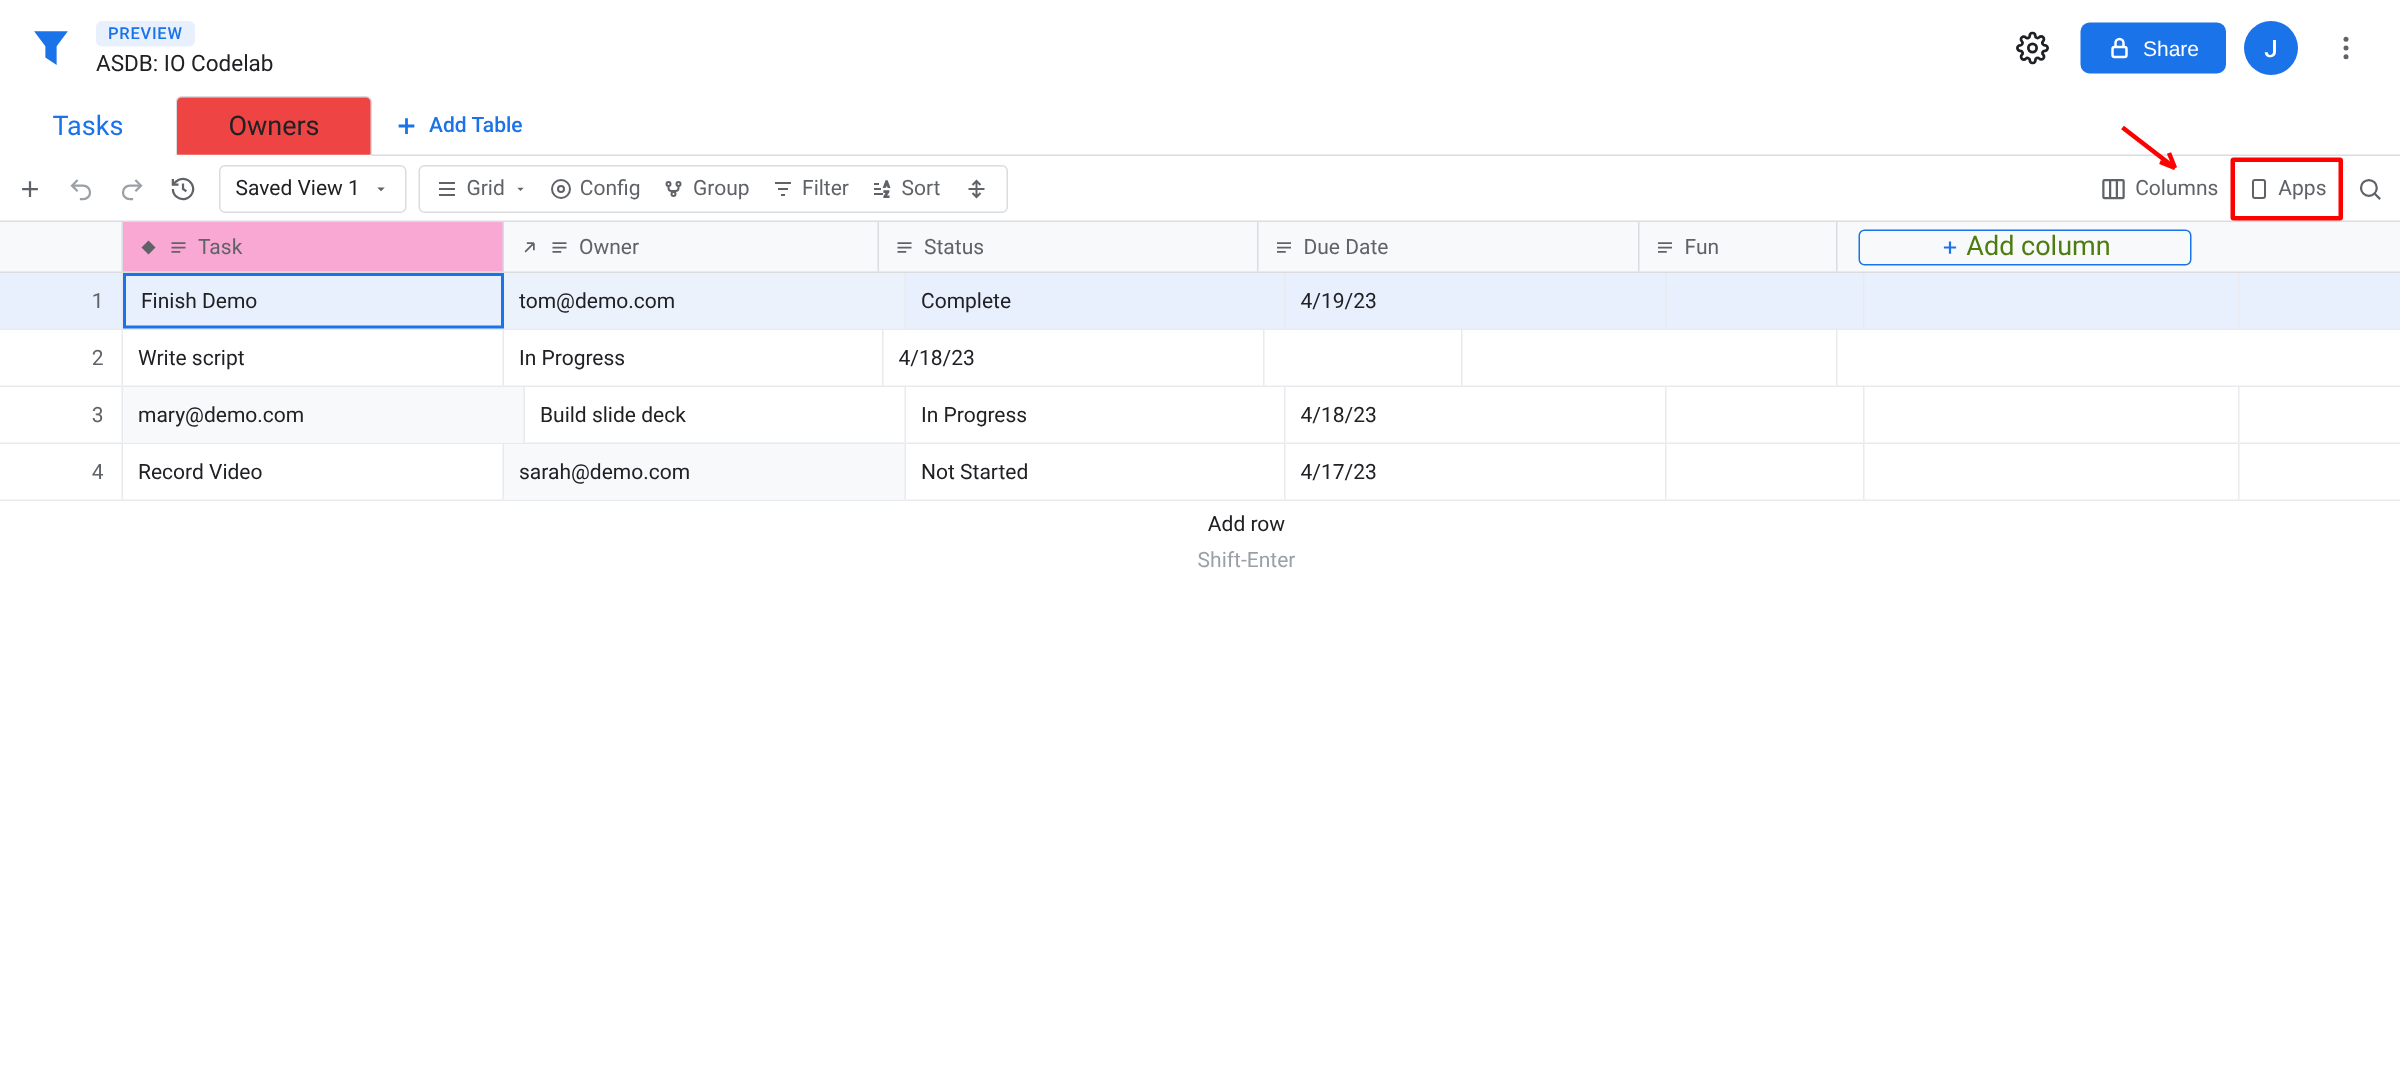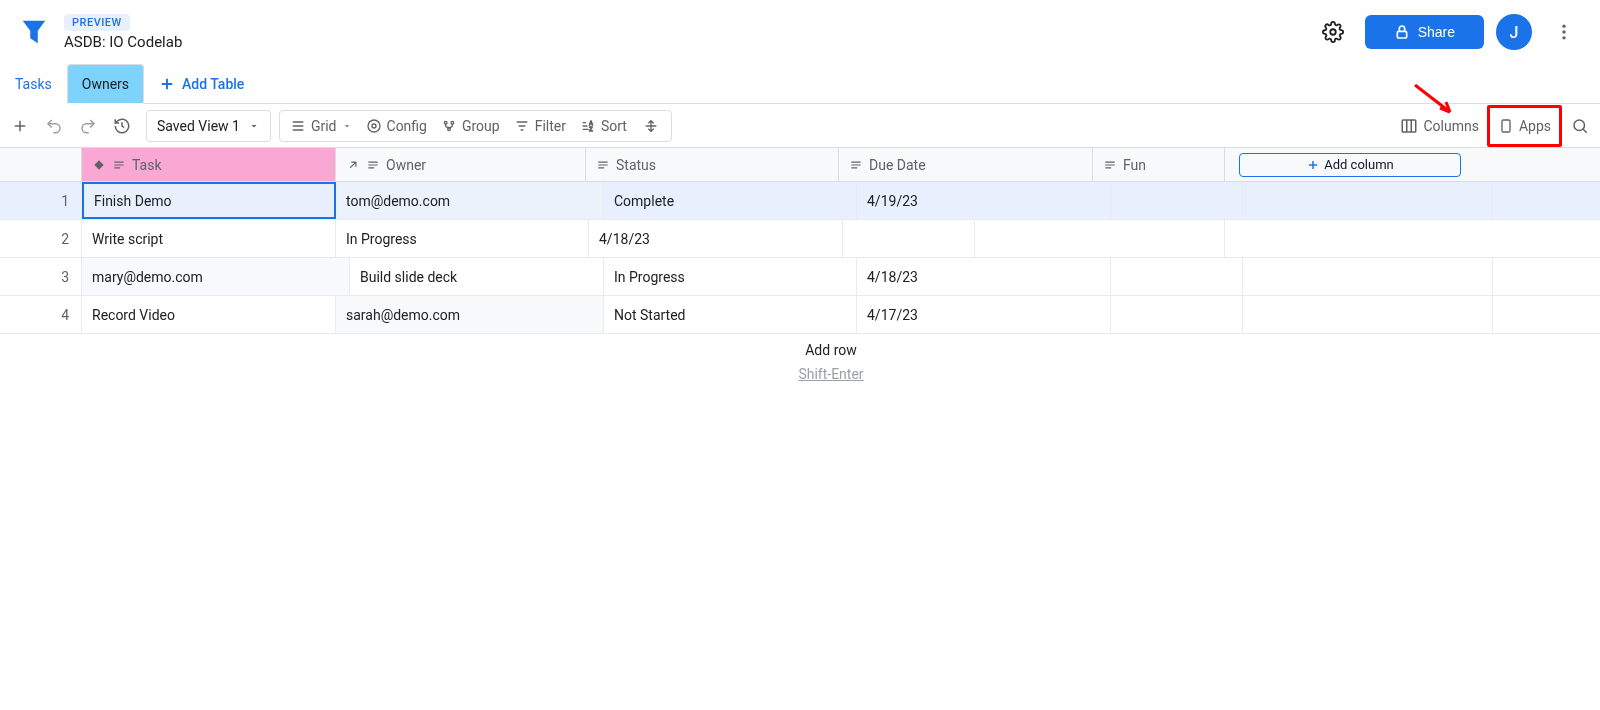--- a/index.html
+++ b/index.html
@@ -7,28 +7,28 @@
 
 
 .header { display: flex; align-items: center; padding: 8px 16px; height: 64px; }
 .logo { width: 36px; height: 36px; margin-right: 12px; display: flex; align-items: center; justify-content: center; }
 .title-area { flex: 0 0 auto; }
 .preview-badge { display: inline-block; background: #e8f0fe; color: #1a73e8; font-size: 11px; font-weight: 500; padding: 2px 8px; border-radius: 4px; letter-spacing: 0.5px; }
 .title { font-size: 15px; font-weight: 400; margin-top: 2px; color: #202124; }
 .header-spacer { flex: 1; }
 .header-actions { display: flex; align-items: center; gap: 12px; }
 .icon-btn { width: 40px; height: 40px; display: flex; align-items: center; justify-content: center; border-radius: 50%; cursor: pointer; color: #5f6368; }
-.share-btn { background: #1a73e8; color: #fff; border: none; padding: 9px 29px; border-radius: 6px; font-size: 14px; font-weight: 500; display: flex; align-items: center; gap: 8px; cursor: pointer; }
+.share-btn { background: #1a73e8; color: #fff; border: none; padding: 9px 18px; border-radius: 6px; font-size: 14px; font-weight: 500; display: flex; align-items: center; gap: 8px; cursor: pointer; }
 .avatar { width: 36px; height: 36px; border-radius: 50%; background: #1a73e8; color: #fff; display: flex; align-items: center; justify-content: center; font-weight: 500; font-size: 16px; }
 
 
 .tabs-row { display: flex; align-items: center; border-bottom: 1px solid #dadce0; height: 40px; }
-.tab { padding: 0 14px; height: 40px; display: flex; align-items: center; cursor: pointer; font-size: 14px; color: #5f6368; border: 1px solid transparent; border-bottom: none; text-align: center; }
+.tab { padding: 0 34px; height: 40px; display: flex; align-items: center; cursor: pointer; font-size: 18px; color: #5f6368; border: 1px solid transparent; border-bottom: none; text-align: center; }
 .tab.active { color: #1a73e8; background: #fff; }
-.tab.owners { color: #202124; border: 1px solid #dadce0; border-bottom: 1px solid #fff; border-radius: 4px 4px 0 0; margin-bottom: -1px; background: #7dd3fc; }
+.tab.owners { color: #202124; border: 1px solid #dadce0; border-bottom: 1px solid #fff; border-radius: 4px 4px 0 0; margin-bottom: -1px; background: #ef4444; }
 .add-table { color: #1a73e8; display: flex; align-items: center; gap: 6px; padding: 0 14px; cursor: pointer; font-weight: 500; }
 
 
 .toolbar { display: flex; align-items: center; padding: 6px 4px; border-bottom: 1px solid #dadce0; height: 44px; gap: 2px; }
 .tb-btn { height: 32px; min-width: 32px; display: flex; align-items: center; justify-content: center; border-radius: 4px; cursor: pointer; color: #5f6368; padding: 0 6px; gap: 5px; font-size: 14px; }
 .view-select { border: 1px solid #dadce0; border-radius: 4px; height: 32px; padding: 0 10px; display: flex; align-items: center; gap: 8px; cursor: pointer; margin: 0 6px; }
 .tb-group { border: 1px solid #dadce0; border-radius: 4px; height: 32px; display: flex; align-items: center; padding: 0 4px; gap: 2px; }
 .tb-spacer { flex: 1; }
 .apps-highlight { border: 3px solid #ff0000; border-radius: 2px; padding: 2px; }
 .annotation-arrow { position: absolute; top: 80px; right: 140px; color: #ff0000; pointer-events: none; }
@@ -37,37 +37,37 @@
 .table-area { display: flex; flex-direction: column; }
 .thead { display: flex; background: #f8f9fa; border-bottom: 1px solid #dadce0; height: 34px; }
 .th { display: flex; align-items: center; padding: 0 10px; border-right: 1px solid #dadce0; color: #5f6368; font-size: 14px; gap: 6px; cursor: pointer; }
 .rownum-col { width: 82px; justify-content: flex-end; padding-right: 10px; border-right: 1px solid #dadce0; }
 .col-task { width: 254px; background: #f9a8d4; }
 .col-owner { width: 250px; align-items: center; }
 .col-status { width: 253px; }
 .col-duedate { width: 254px; }
 .col-fun { width: 132px; }
 .col-add { width: 250px; }
-.add-col-btn { border: 1px solid #1a73e8; color: #0f172a; border-radius: 4px; height: 24px; display: flex; align-items: center; justify-content: center; gap: 4px; flex: 1; margin: 4px; cursor: pointer; font-size: 13px; }
+.add-col-btn { border: 1px solid #1a73e8; color: #4d7c0f; border-radius: 4px; height: 24px; display: flex; align-items: center; justify-content: center; gap: 4px; flex: 1; margin: 4px; cursor: pointer; font-size: 18px; }
 
 .trow { display: flex; border-bottom: 1px solid #e8eaed; height: 38px; }
 .trow.selected { background: #e8f0fe; }
 .td { display: flex; align-items: center; padding: 0 10px; border-right: 1px solid #e8eaed; font-size: 14px; }
 .td.rownum { width: 82px; justify-content: flex-end; color: #5f6368; padding-right: 12px; }
 .td.task { width: 254px; }
 .td.owner { width: 268px; background: #f8f9fa; }
 .td.status { width: 253px; }
 .td.duedate { width: 254px; }
 .td.fun { width: 132px; }
 .td.addcol { width: 250px; }
 .trow.selected .td.task { border: 2px solid #1a73e8; }
 .trow.selected .td.owner { background: #ecf2fc; }
 
 .add-row { display: flex; align-items: center; height: 36px; padding-left: 62px; gap: 8px; color: #202124; cursor: pointer; flex-direction: column; }
-.add-row .hint { color: #9aa0a6; text-decoration: underline; }
+.add-row .hint { color: #9aa0a6; }
 
 svg { display: block; }
 </style>
 </head>
 <body>
 
 <div class="header">
   <div class="logo">
     <svg width="30" height="30" viewBox="0 0 48 48">
         <path fill="#1a73e8" d="M6 6 L42 6 L30 22 L30 42 L18 34 L18 22 Z"></path>

